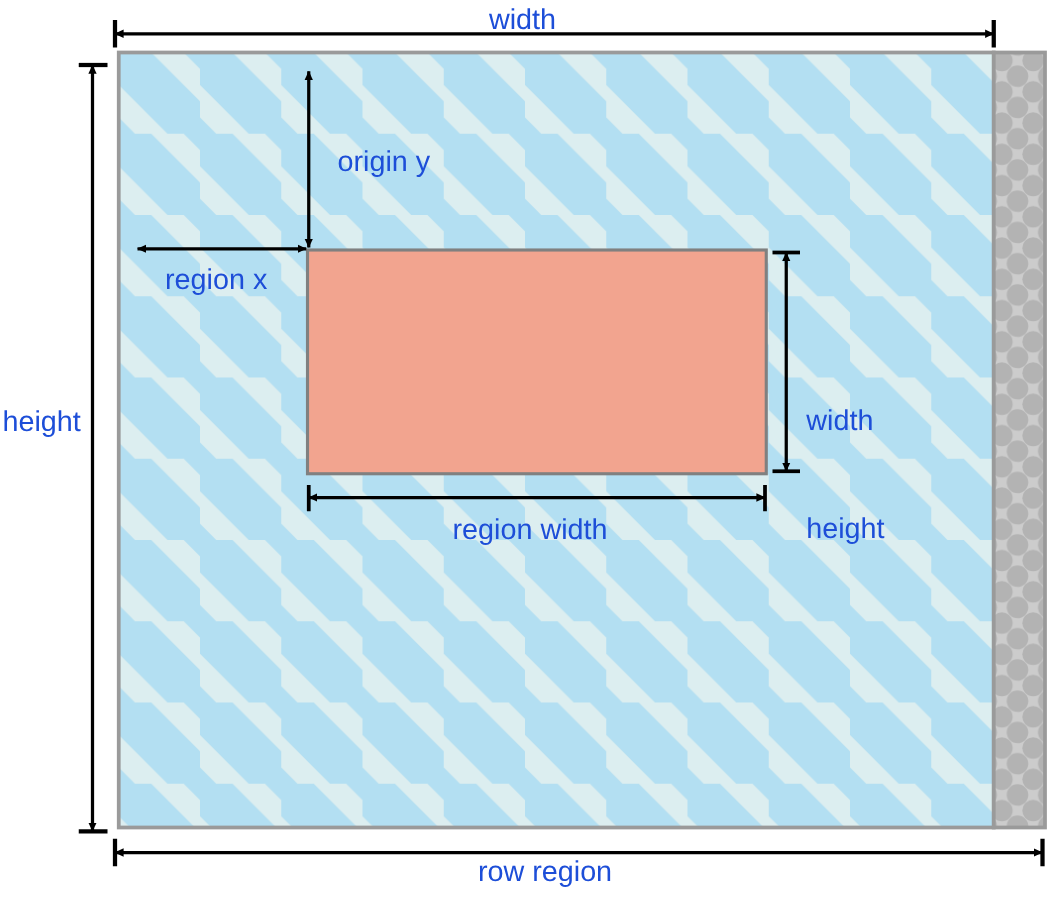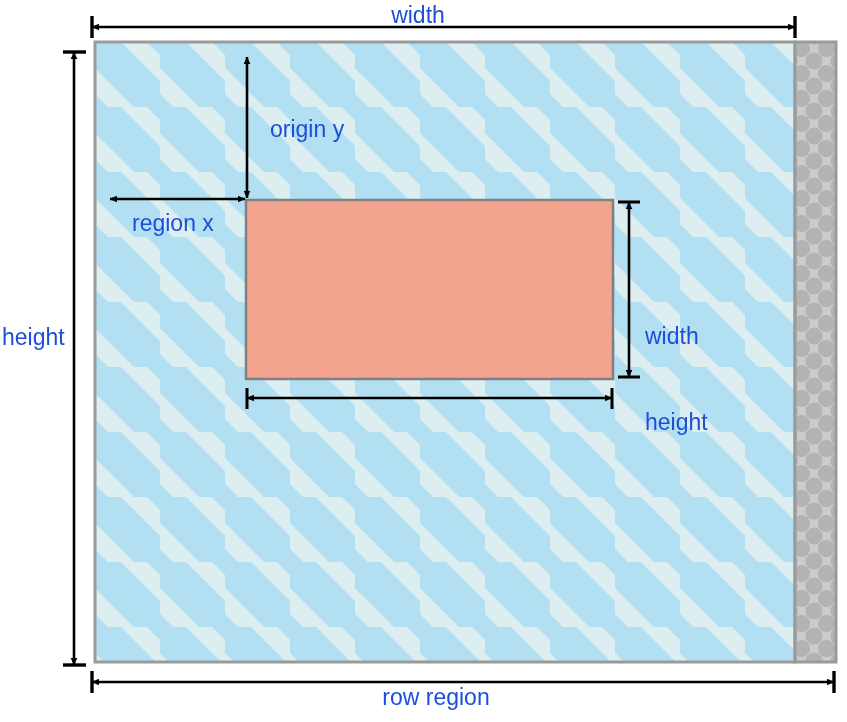--- a/index.html
+++ b/index.html
@@ -127,19 +127,20 @@
   <div class="dim-label" style="left:418px; top:2px; transform:translateX(-50%);">width</div>
 
   <div class="dim-label" style="left:2px; top:324px;">height</div>
 
   <div class="dim-label" style="left:436px; top:684px; transform:translateX(-50%);">row region</div>
 
   <div class="dim-label" style="left:132px; top:210px;">region x</div>
 
   <div class="dim-label" style="left:270px; top:116px;">origin y</div>
 
+  <div class="dim-label" style="left:424px; top:410px; transform:translateX(-50%);">region width</div>
 
   <div class="dim-label two-line" style="left:645px; top:264px;">
     <div>width</div>
     <div>height</div>
   </div>
 
 </div>
 
 </body></html>

